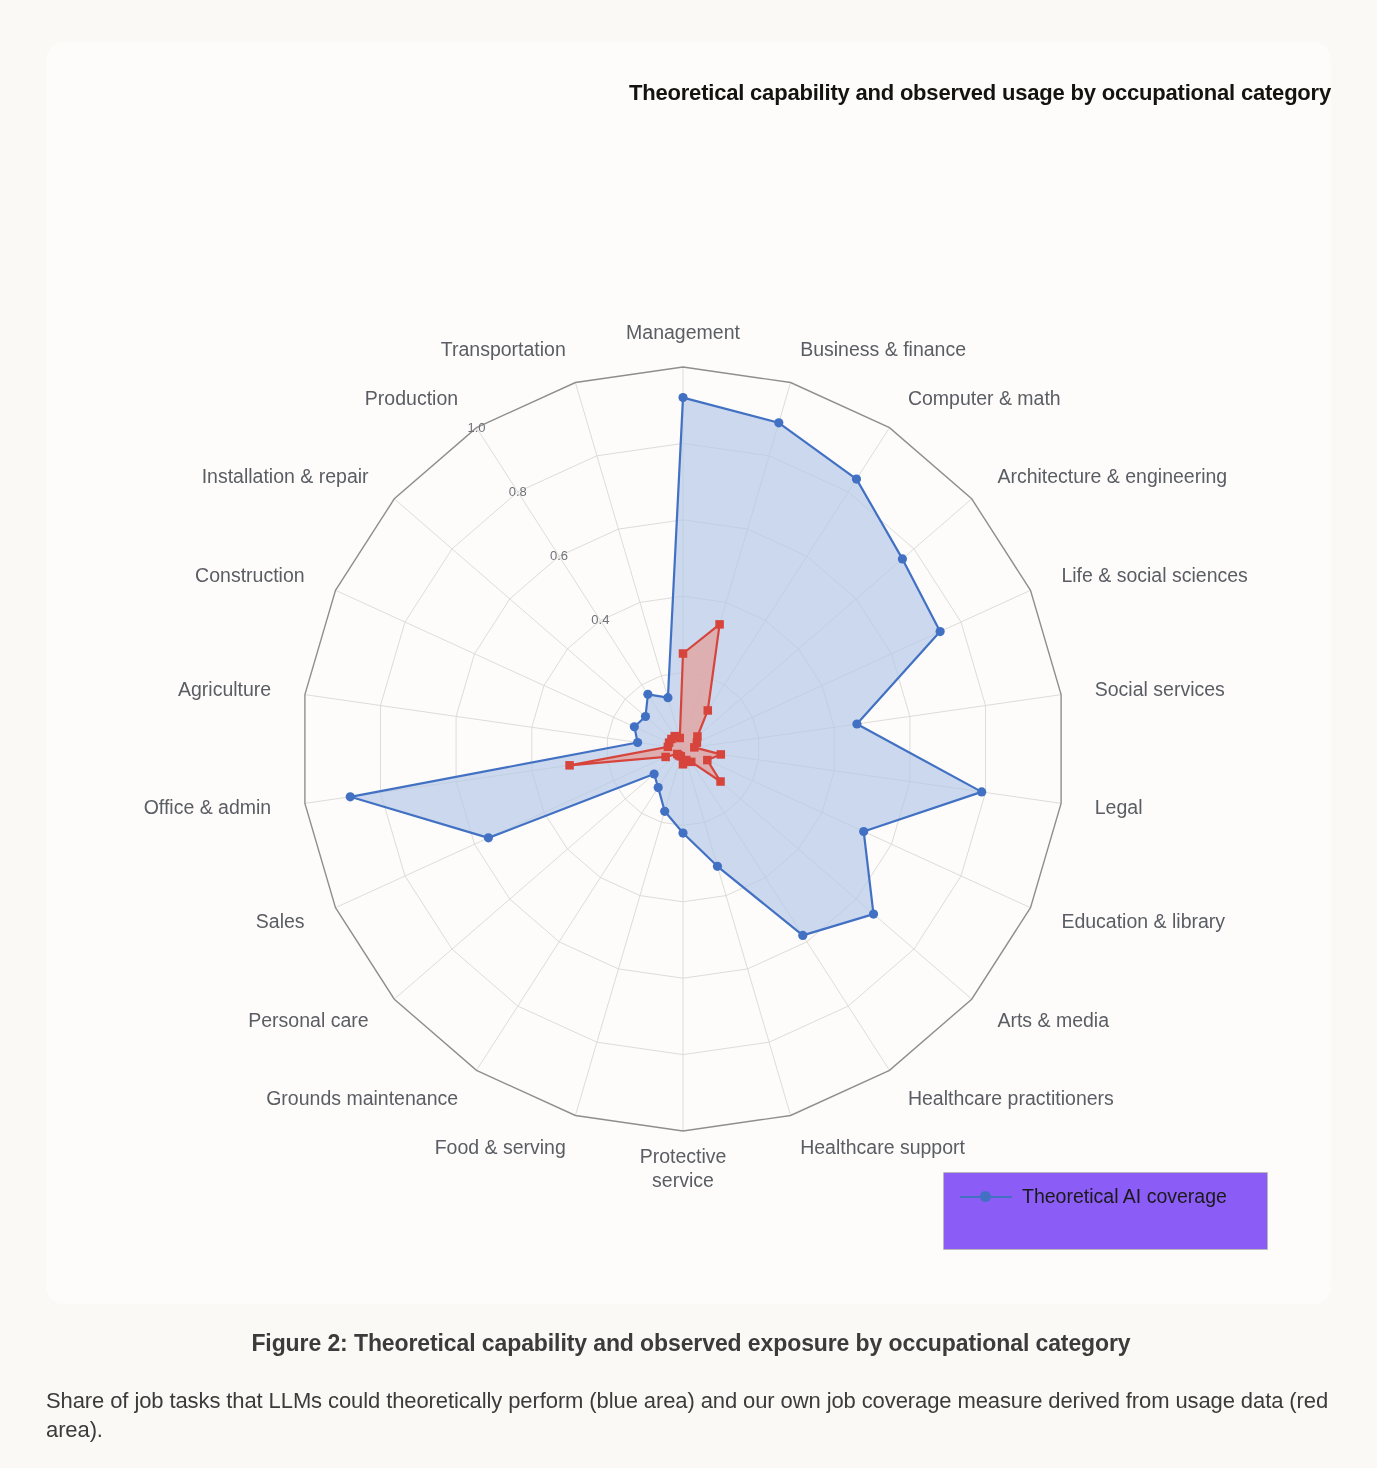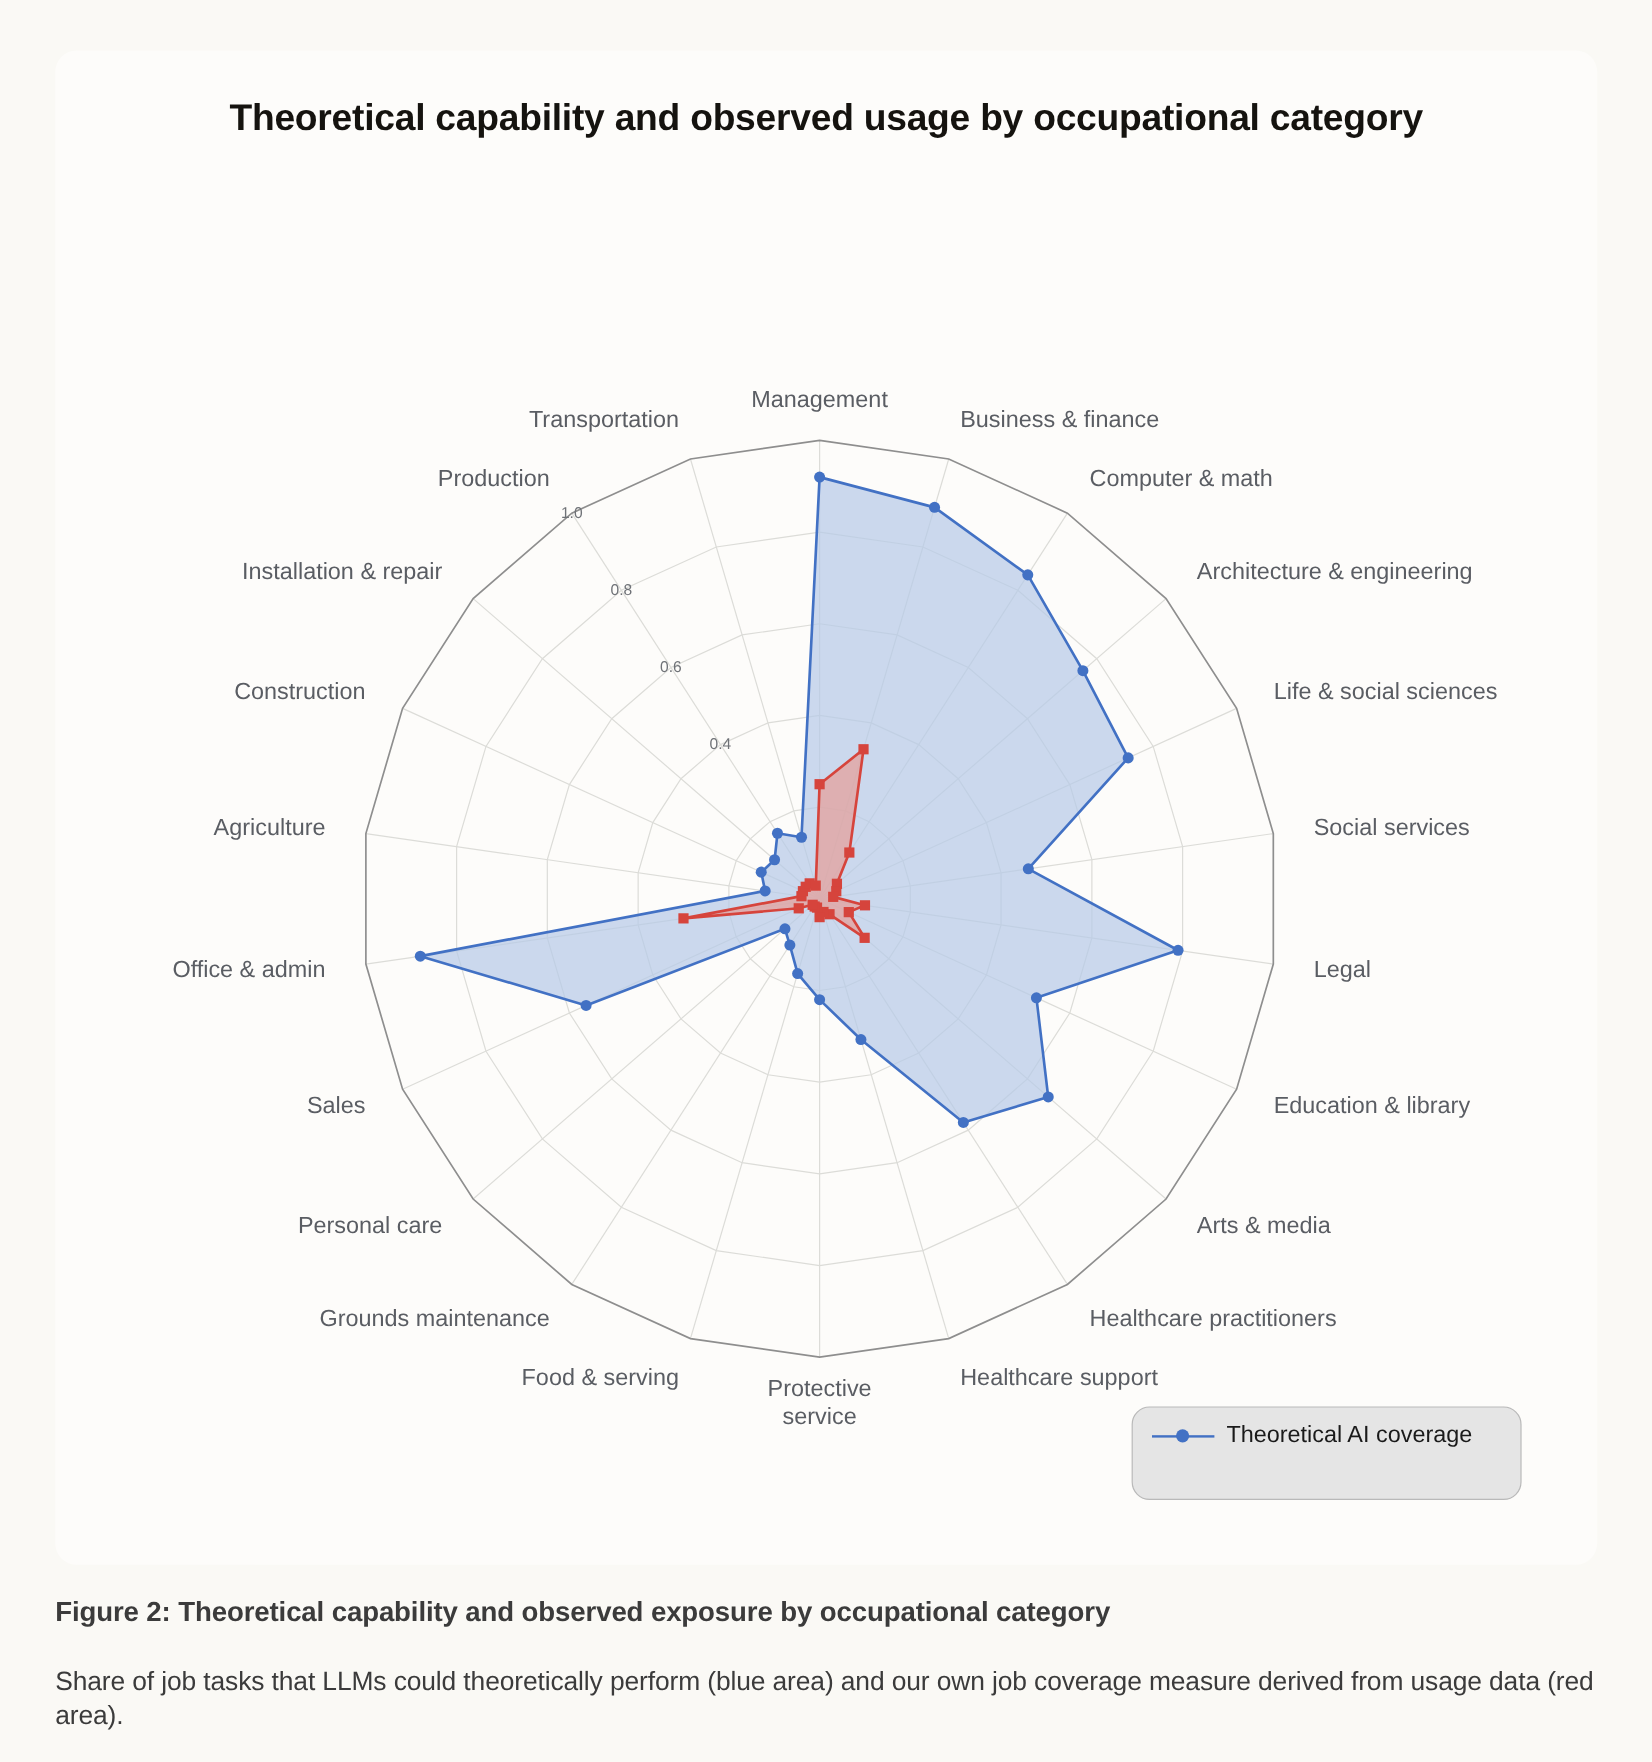--- a/index.html
+++ b/index.html
@@ -22,22 +22,22 @@
     width: 1285px;
     height: 1262px;
     background: #fdfcfa;
     border-radius: 18px;
   }
   .chart-title {
     position: absolute;
     top: 38px;
     left: 0;
     width: 100%;
-    text-align: center;
-    font-size: 31px;
+    text-align: right;
+    font-size: 22px;
     font-weight: bold;
     color: #15130f;
     letter-spacing: -0.2px;
   }
   #radar-wrap {
     position: absolute;
     left: 0;
     top: 0;
     width: 1285px;
     height: 1262px;
@@ -52,23 +52,23 @@
     font-family: "Liberation Sans", sans-serif;
     font-size: 13px;
     fill: #6f7277;
   }
   .legend-box {
     position: absolute;
     left: 897px;
     top: 1130px;
     width: 325px;
     height: 78px;
-    background: #e5e5e5;
+    background: #8b5cf6;
     border: 1.5px solid #b9b9b9;
-    border-radius: 15px;
+    border-radius: 1px;
     box-sizing: border-box;
     padding: 9px 14px;
   }
   .legend-row {
     display: flex;
     align-items: center;
     height: 29px;
   }
   .legend-sym {
     width: 56px;
@@ -101,20 +101,21 @@
     left: 46px;
     top: 1330px;
     width: 1290px;
   }
   .caption-title {
     font-size: 23px;
     font-weight: bold;
     color: #3b3b3b;
     margin-bottom: 4px;
     letter-spacing: -0.1px;
+    text-align: center;
   }
   .caption-body {
     font-size: 22px;
     color: #3b3b3b;
     line-height: 1.34;
     letter-spacing: -0.1px;
     margin-top: 29px;
   }
 </style>
 </head>

